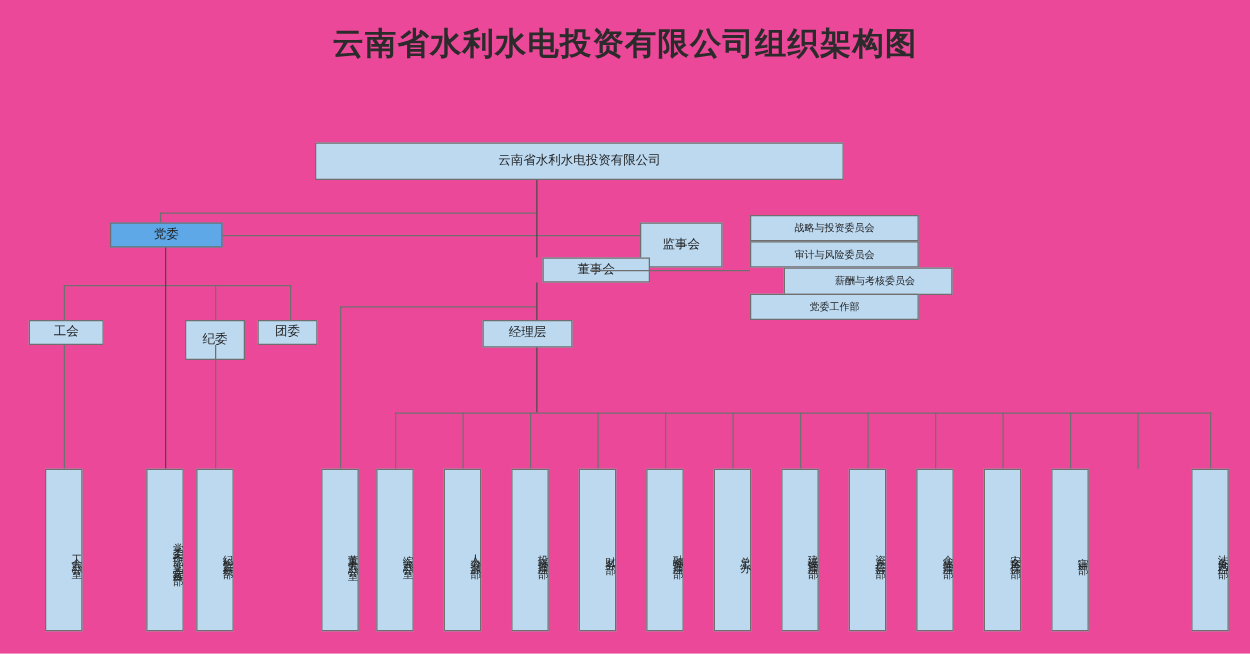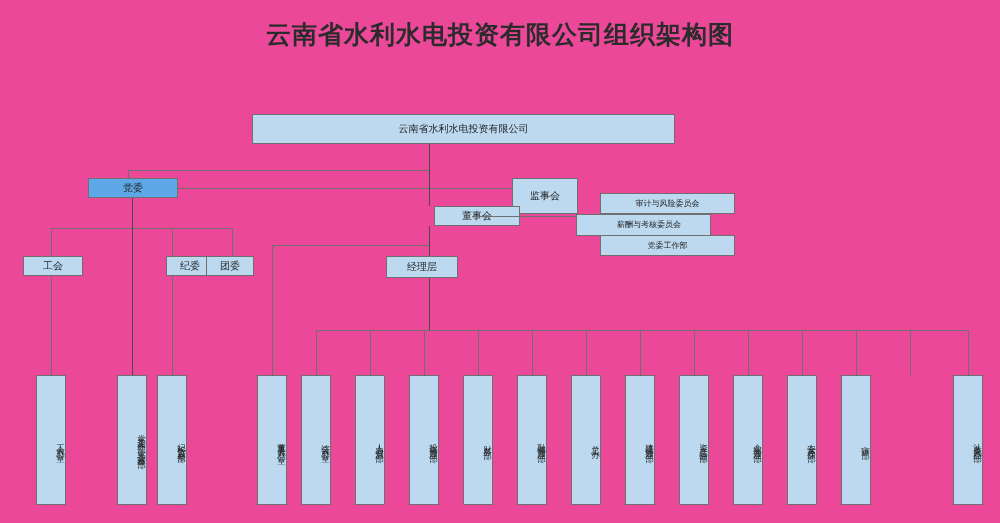--- a/index.html
+++ b/index.html
@@ -96,32 +96,33 @@
   <div class="line h" style="left:178px; top:188px; width:334px;"></div>
 
   <div class="node h" style="left:512px; top:178px; width:66px; height:36px;">监事会</div>
 
   <div class="line v thick" style="left:429px; top:170px; height:36px;"></div>
 
   <div class="node h" style="left:386px; top:206px; width:86px; height:20px;margin-left:48px;">董事会</div>
 
   <div class="line h" style="left:472px; top:216px; width:128px;"></div>
 
+  <div class="node cmt" style="left:600px; top:172px; width:135px; height:21px;">战略与投资委员会</div>
   <div class="node cmt" style="left:600px; top:193px; width:135px; height:21px;">审计与风险委员会</div>
-  <div class="node cmt" style="left:576px; top:214px; width:135px; height:22px;padding-left:11px;">薪酬与考核委员会</div>
+  <div class="node cmt" style="left:627px; top:214px; width:135px; height:22px;padding-left:11px;">薪酬与考核委员会</div>
   <div class="node cmt" style="left:600px; top:235px; width:135px; height:21px;">党委工作部</div>
 
   <div class="line v thick" style="left:132px; top:198px; height:30px;"></div>
   <div class="line h" style="left:51px; top:228px; width:182px;"></div>
   <div class="line v" style="left:51px; top:228px; height:28px;"></div>
   <div class="line v" style="left:172px; top:228px; height:28px;"></div>
   <div class="line v" style="left:232px; top:228px; height:28px;"></div>
 
   <div class="node h" style="left:23px; top:256px; width:60px; height:20px;">工会</div>
-  <div class="node h" style="left:166px; top:256px; width:48px; height:20px;">纪委</div>
+  <div class="node h" style="left:148px; top:256px; width:48px; height:32px;">纪委</div>
   <div class="node h" style="left:206px; top:256px; width:48px; height:20px;">团委</div>
 
   <div class="line v" style="left:51px; top:276px; height:99px;"></div>
   <div class="line v thick" style="left:132px; top:228px; height:147px;"></div>
   <div class="line v" style="left:172px; top:276px; height:99px;"></div>
 
   <div class="node v" style="left:36px; top:375px; width:30px; height:130px;">工会办公室</div>
   <div class="node v" style="left:117px; top:375px; width:30px; height:130px;">党委工作部（党委宣传部）</div>
   <div class="node v" style="left:157px; top:375px; width:30px; height:130px;">纪检监察部</div>
 

